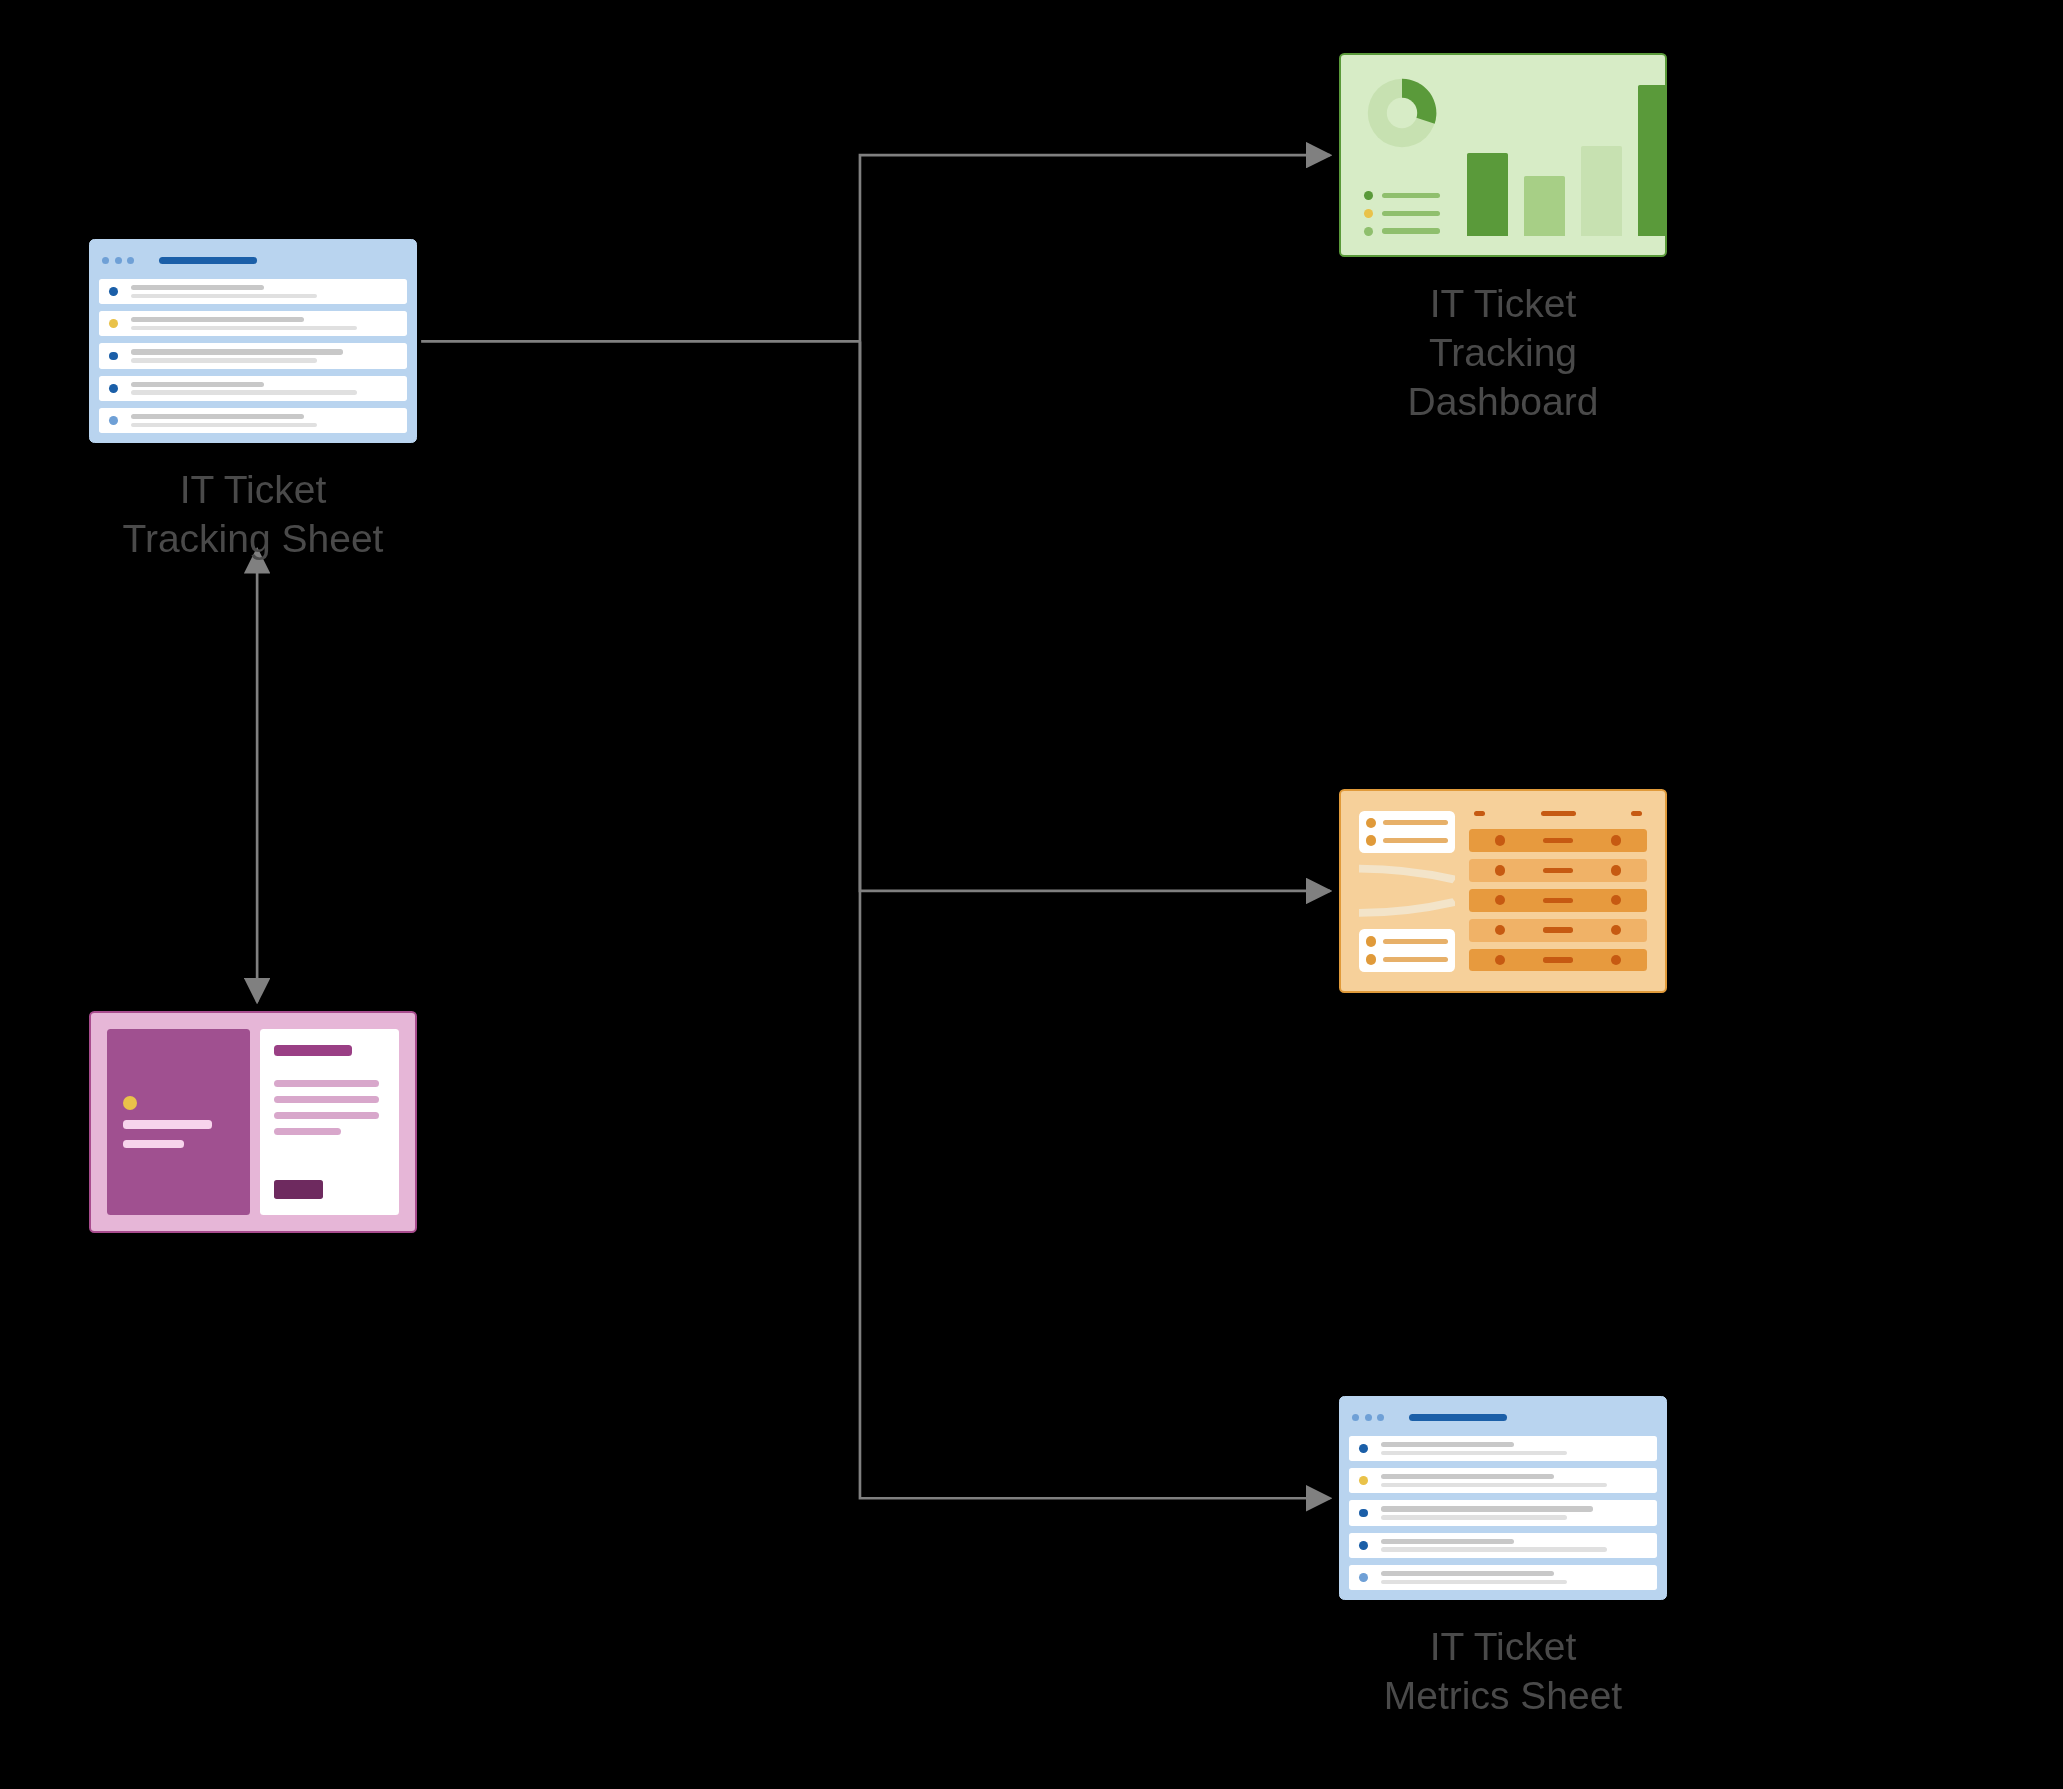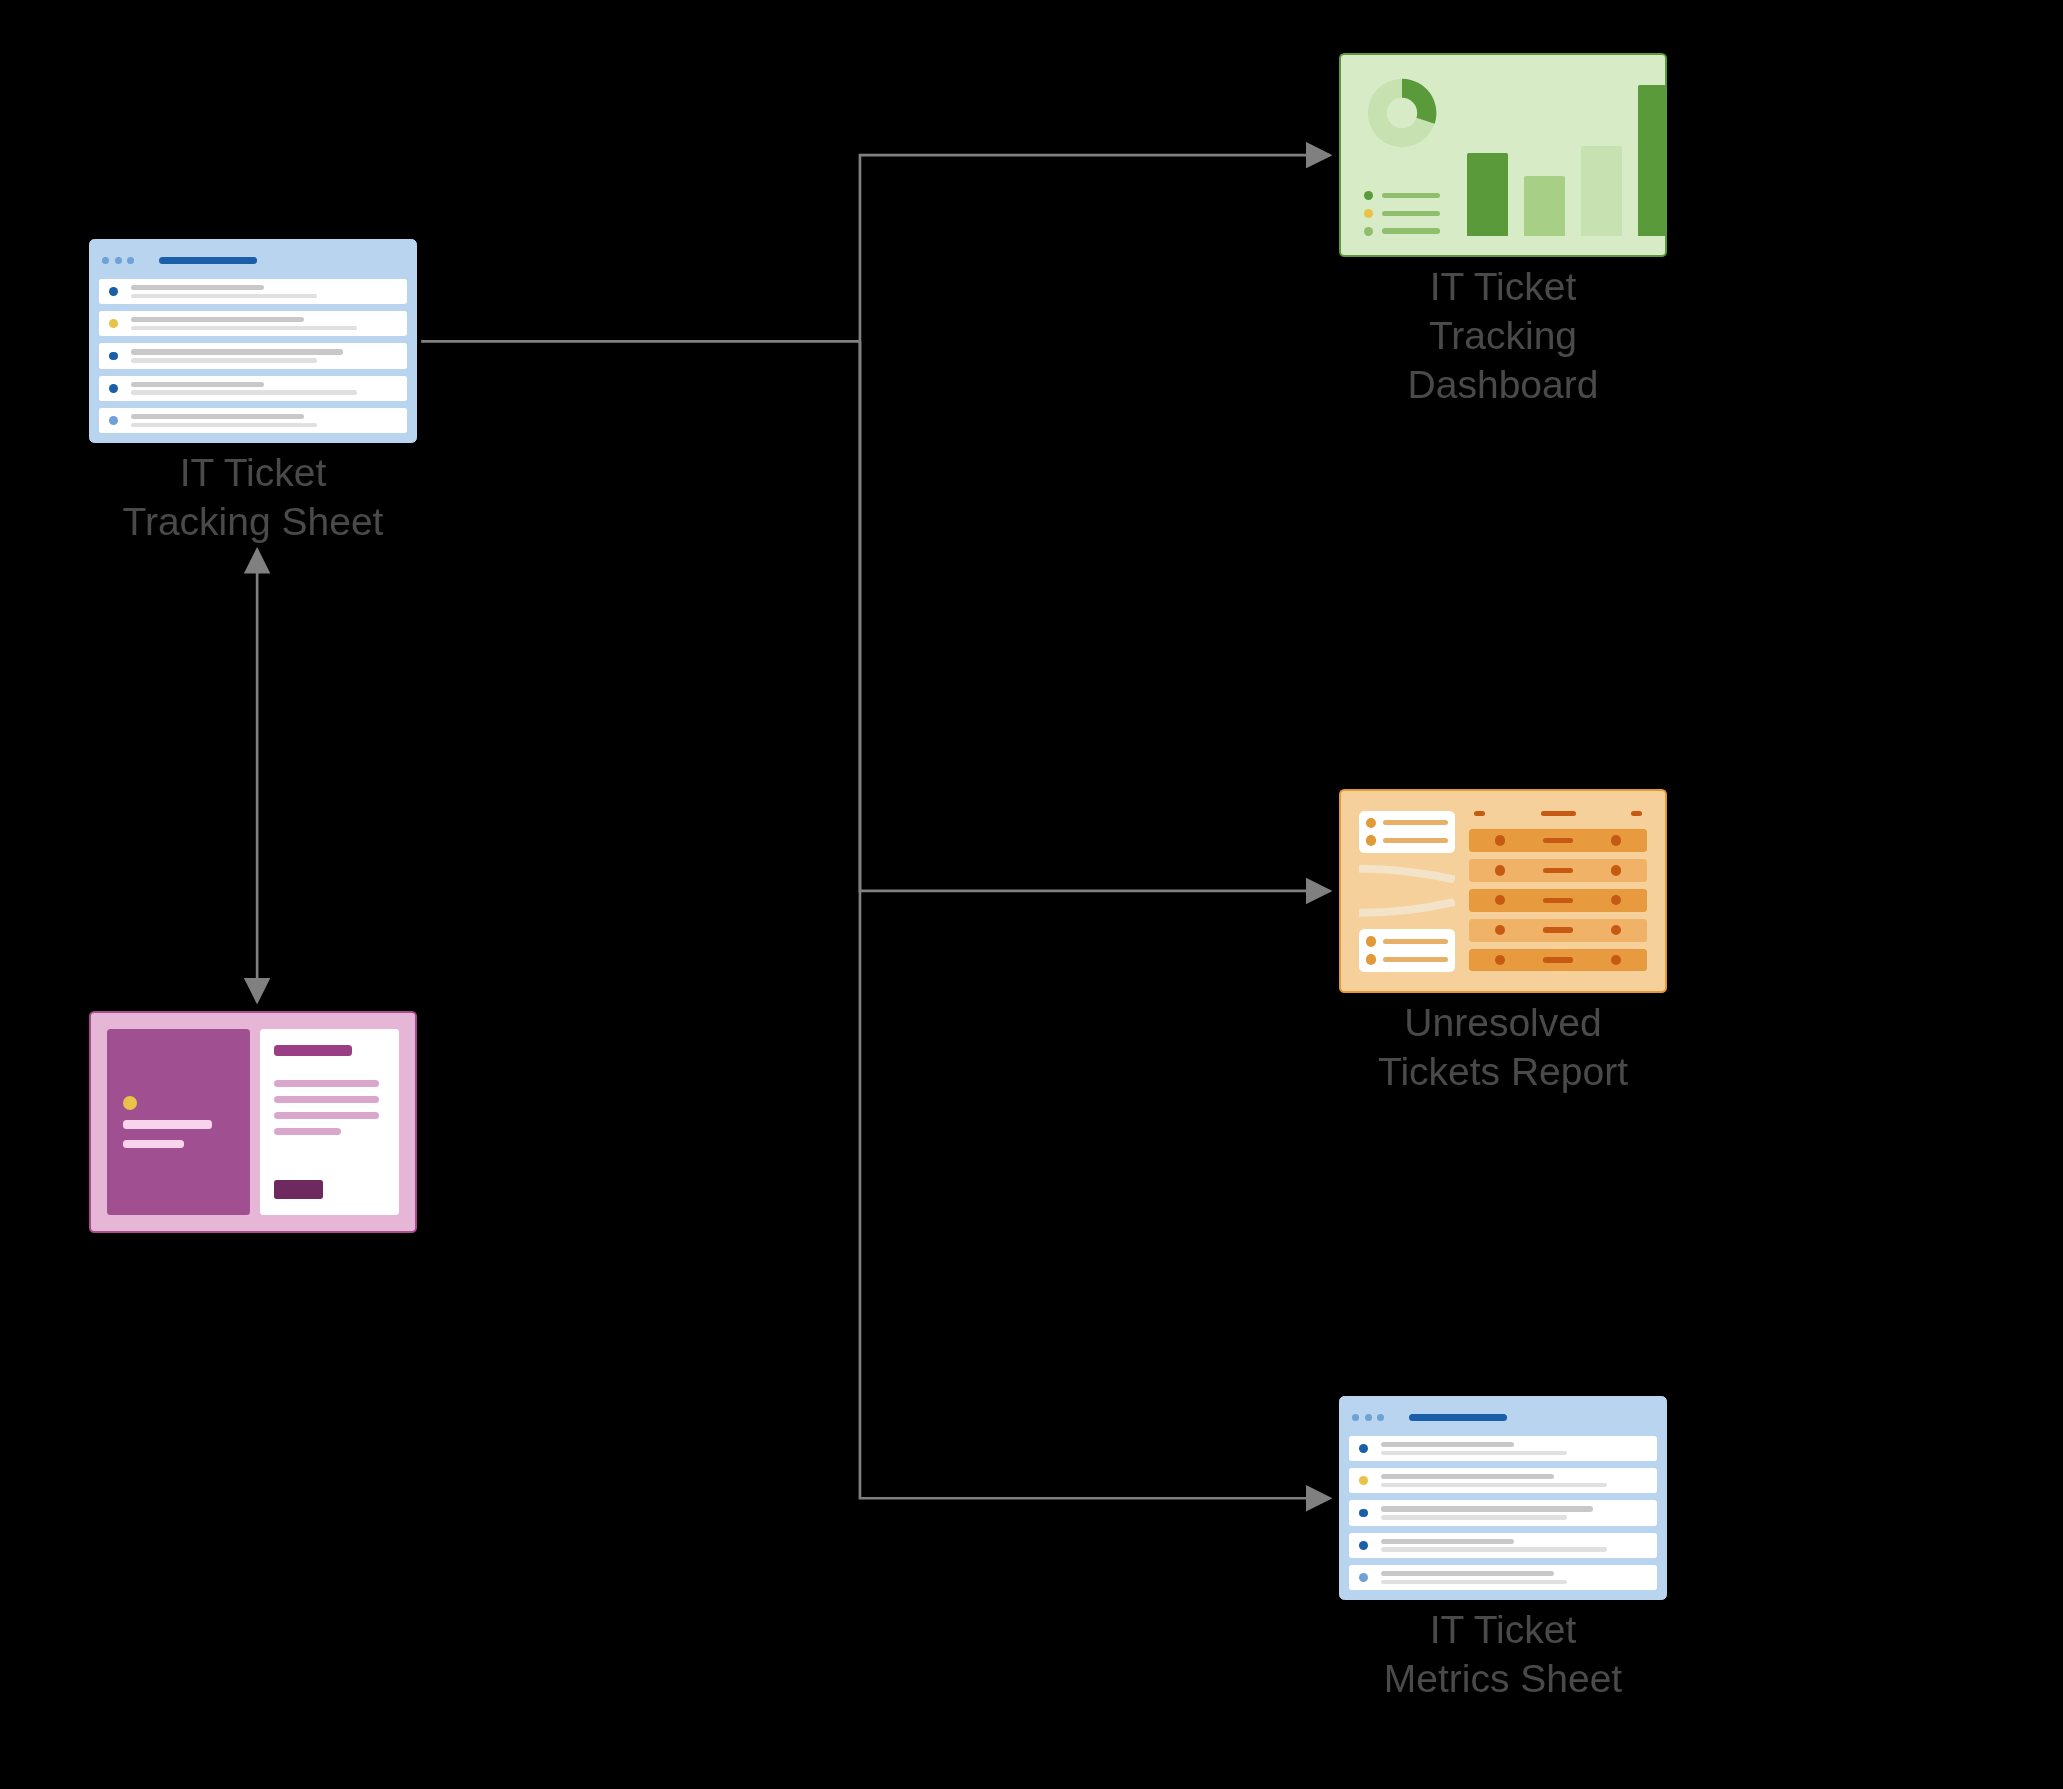--- a/index.html
+++ b/index.html
@@ -12,21 +12,21 @@
     height: 1789px;
     overflow: hidden;
   }
   .node {
     position: absolute;
     display: flex;
     flex-direction: column;
     align-items: center;
   }
   .node-label {
-    margin-top: 6px;
+    margin-top: 23px;
     font-size: 39px;
     line-height: 1.25;
     color: #4a4a4a;
     text-align: center;
     font-weight: 400;
     white-space: pre-line;
   }
   .card {
     border-radius: 5.3px;
     position: relative;
@@ -343,22 +343,20 @@
           <div class="rl"></div>
           <div class="rc"></div>
         </div>
       <div class="rrow">
           <div class="rc"></div>
           <div class="rl"></div>
           <div class="rc"></div>
         </div>
     </div>
   </div>
-  <div class="node-label">Unresolved
-Tickets Report</div>
 </div>
 
 <div class="node" style="left:1339px; top:1396px;">
   <div class="card sheet-card" id="sheet-metrics">
     <div class="sheet-header">
       <div class="dots">
           <div class="dot"></div>
           <div class="dot"></div>
           <div class="dot"></div>
         </div>

